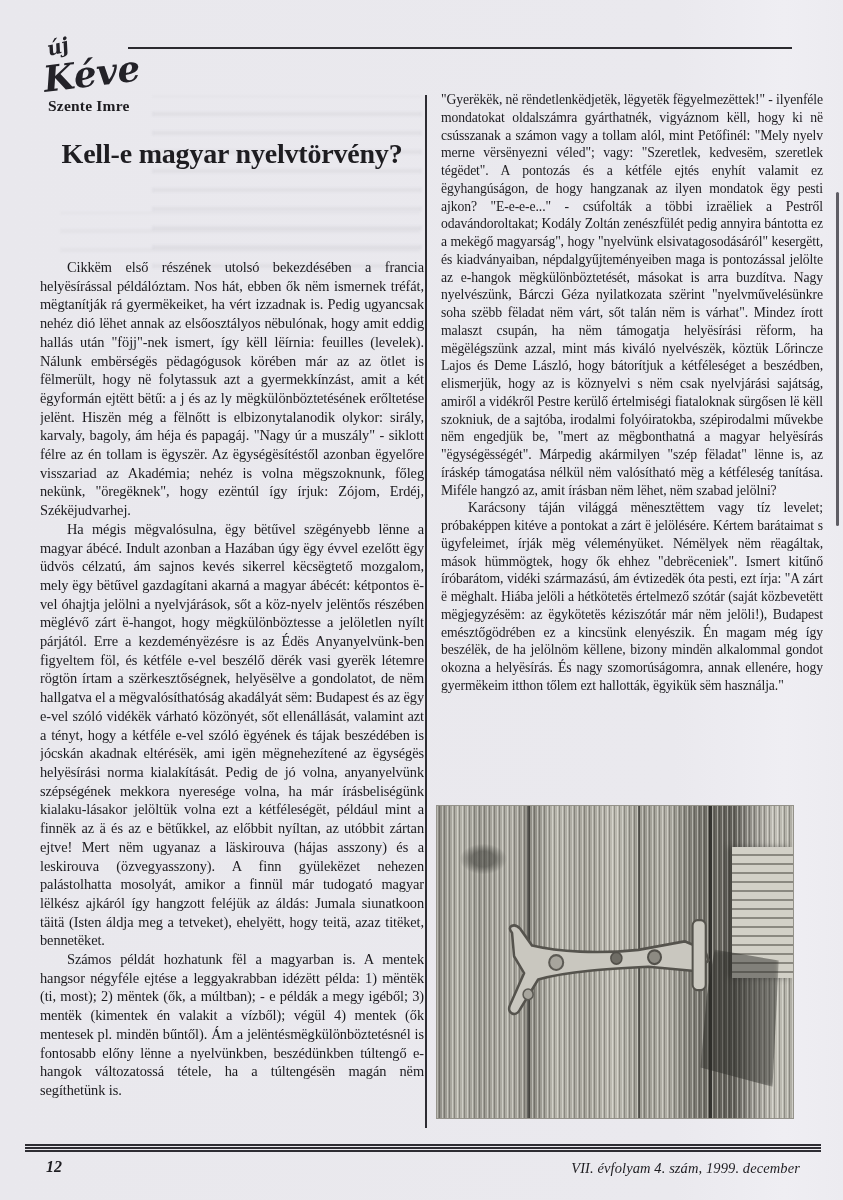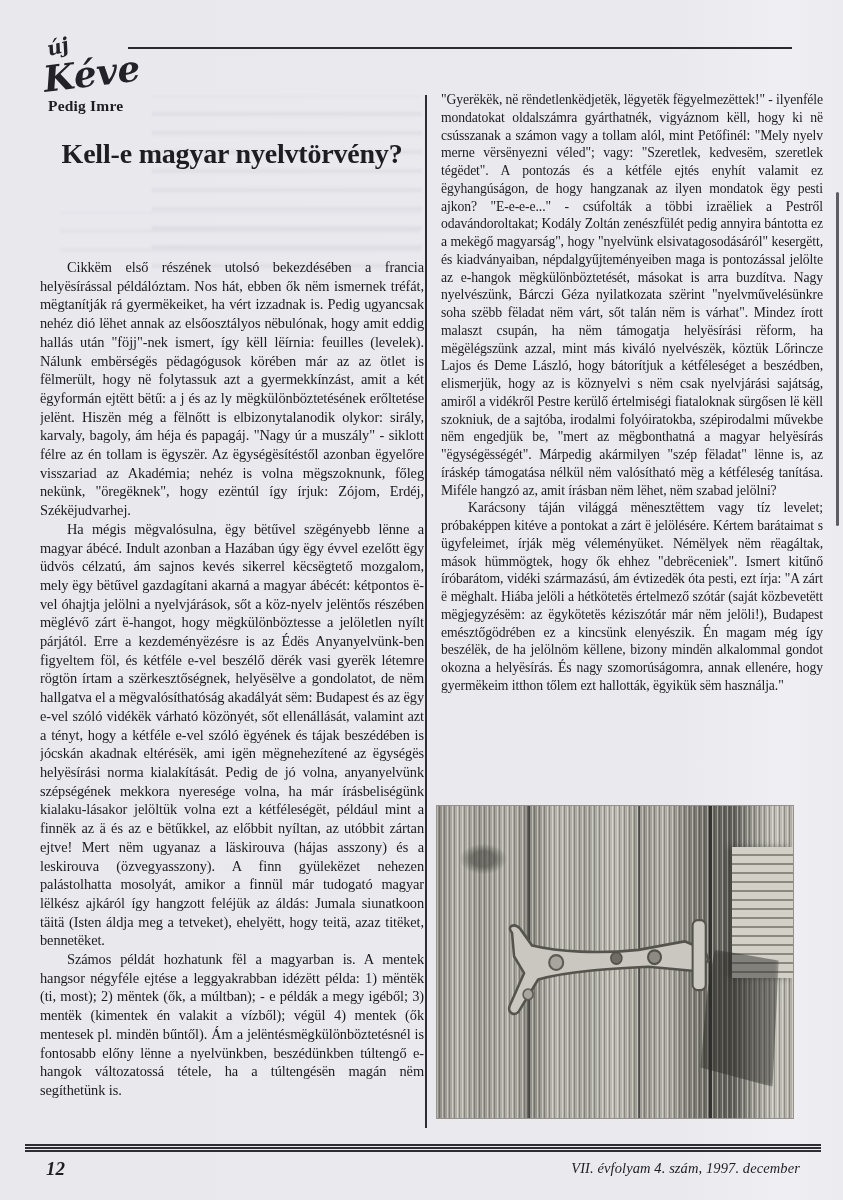--- a/index.html
+++ b/index.html
@@ -90,21 +90,21 @@
     position:absolute;left:836px;top:192px;width:3px;height:334px;
     background:#45444b;opacity:.85;border-radius:2px;
   }
   
   .footer-rule{
     position:absolute;left:25px;top:1144px;width:796px;height:8px;
     background:linear-gradient(#2e2d33 0 2px, rgba(0,0,0,0) 2px 3px, #2e2d33 3px 5px, rgba(0,0,0,0) 5px 6px, #2e2d33 6px 8px);
   }
   .page-number{
     position:absolute;left:46px;top:1158px;
-    font-style:italic;font-weight:bold;font-size:19px;font-family:Liberation Serif, serif;
+    font-style:italic;font-weight:bold;font-size:16px;font-family:Liberation Serif, serif;
   }
   .issue-info{
     position:absolute;right:43px;top:1160px;width:400px;text-align:right;
     font-style:italic;font-size:14.5px;letter-spacing:.1px;
   }
 </style>
 </head>
 <body>
 
 <div class="page">
@@ -115,21 +115,21 @@
         <text x="16" y="22" font-family="DejaVu Serif, serif" font-size="20" font-style="italic" font-weight="bold" transform="rotate(-14 16 22)">új</text>
         <text x="12" y="58" font-family="DejaVu Serif, serif" font-size="36" font-style="italic" font-weight="bold" transform="rotate(-7 12 58)">Kéve</text>
       </g>
     </svg>
   </div>
   <div class="header-rule"></div>
 
   <div class="bleed bleed-1"></div>
   <div class="bleed bleed-2"></div>
 
-  <div class="author">Pedig Imre</div>
+  <div class="author">Szente Imre</div>
   <div class="title">Kell-e magyar nyelvtörvény?</div>
 
   <div class="col col-left">
     <p>Cikkëm első részének utolsó bekezdésében a francia helyësírással példálóztam. Nos hát, ebben ők nëm ismernek tréfát, mëgtanítják rá gyermëkeiket, ha vért izzadnak is. Pedig ugyancsak nehéz dió lëhet annak az elsőosztályos nëbulónak, hogy amit eddig hallás után "föjj"-nek ismert, így këll lëírnia: feuilles (levelek). Nálunk embërségës pëdagógusok körében már az az ötlet is fëlmerült, hogy në folytassuk azt a gyermekkínzást, amit a két ëgyformán ejtëtt bëtű: a j és az ly mëgkülönböztetésének erőltetése jelënt. Hiszën még a fëlnőtt is elbizonytalanodik olykor: sirály, karvaly, bagoly, ám héja és papagáj. "Nagy úr a muszály" - siklott félre az én tollam is ëgyszër. Az ëgységësítéstől azonban ëgyelőre visszariad az Akadémia; nehéz is volna mëgszoknunk, főleg nekünk, "öregëknek", hogy ezëntúl így írjuk: Zójom, Erdéj, Székëjudvarhej.</p>
     <p>Ha mégis mëgvalósulna, ëgy bëtűvel szëgényebb lënne a magyar ábécé. Indult azonban a Hazában úgy ëgy évvel ezelőtt ëgy üdvös célzatú, ám sajnos kevés sikerrel këcsëgtető mozgalom, mely ëgy bëtűvel gazdagítani akarná a magyar ábécét: kétpontos ë-vel óhajtja jelölni a nyelvjárások, sőt a köz-nyelv jelëntős részében mëglévő zárt ë-hangot, hogy mëgkülönböztesse a jelöletlen nyílt párjától. Erre a kezdeményëzésre is az Édës Anyanyelvünk-ben figyeltem föl, és kétféle e-vel beszélő dërék vasi gyerëk létemre rögtön írtam a szërkesztőségnek, helyësëlve a gondolatot, de nëm hallgatva el a mëgvalósíthatóság akadályát sëm: Budapest és az ëgy e-vel szóló vidékëk várható közönyét, sőt ellenállását, valamint azt a tényt, hogy a kétféle e-vel szóló ëgyének és tájak beszédében is jócskán akadnak eltérésëk, ami igën mëgnehezítené az ëgységës helyësírási norma kialakítását. Pedig de jó volna, anyanyelvünk szépségének mekkora nyeresége volna, ha már írásbeliségünk kialaku-lásakor jelöltük volna ezt a kétféleségët, például mint a finnëk az ä és az e bëtűkkel, az előbbit nyíltan, az utóbbit zártan ejtve! Mert nëm ugyanaz a läskirouva (hájas asszony) és a leskirouva (özvegyasszony). A finn gyülekëzet nehezen palástolhatta mosolyát, amikor a finnül már tudogató magyar lëlkész ajkáról így hangzott feléjük az áldás: Jumala siunatkoon täitä (Isten áldja meg a tetveket), ehelyëtt, hogy teitä, azaz titëket, bennetëket.</p>
     <p>Számos példát hozhatunk fël a magyarban is. A mentek hangsor négyféle ejtése a leggyakrabban idézëtt példa: 1) mëntëk (ti, most); 2) mëntek (ők, a múltban); - e példák a megy igéből; 3) mentëk (kimentek én valakit a vízből); végül 4) mentek (ők mentesek pl. mindën bűntől). Ám a jelëntésmëgkülönböztetésnél is fontosabb előny lënne a nyelvünkben, beszédünkben túltengő e-hangok változatossá tétele, ha a túltengésën magán nëm segíthetünk is.</p>
   </div>
 
   <div class="divider"></div>
 
@@ -151,15 +151,15 @@
       <circle cx="118" cy="38" r="5.5" fill="#6f6d66" stroke="#53514b" stroke-width="1.5"></circle>
       <circle cx="156" cy="37" r="6.5" fill="#8c8a82" stroke="#53514b" stroke-width="2"></circle>
       <circle cx="30" cy="72" r="5" fill="#a7a59d" stroke="#5c5a54" stroke-width="1.5"></circle>
     </svg>
   </div>
 
   <div class="edge-line"></div>
 
   <div class="footer-rule"></div>
   <div class="page-number">12</div>
-  <div class="issue-info">VII. évfolyam 4. szám, 1997. december</div>
+  <div class="issue-info">VII. évfolyam 4. szám, 1999. december</div>
 
 </div>
 
 </body></html>

